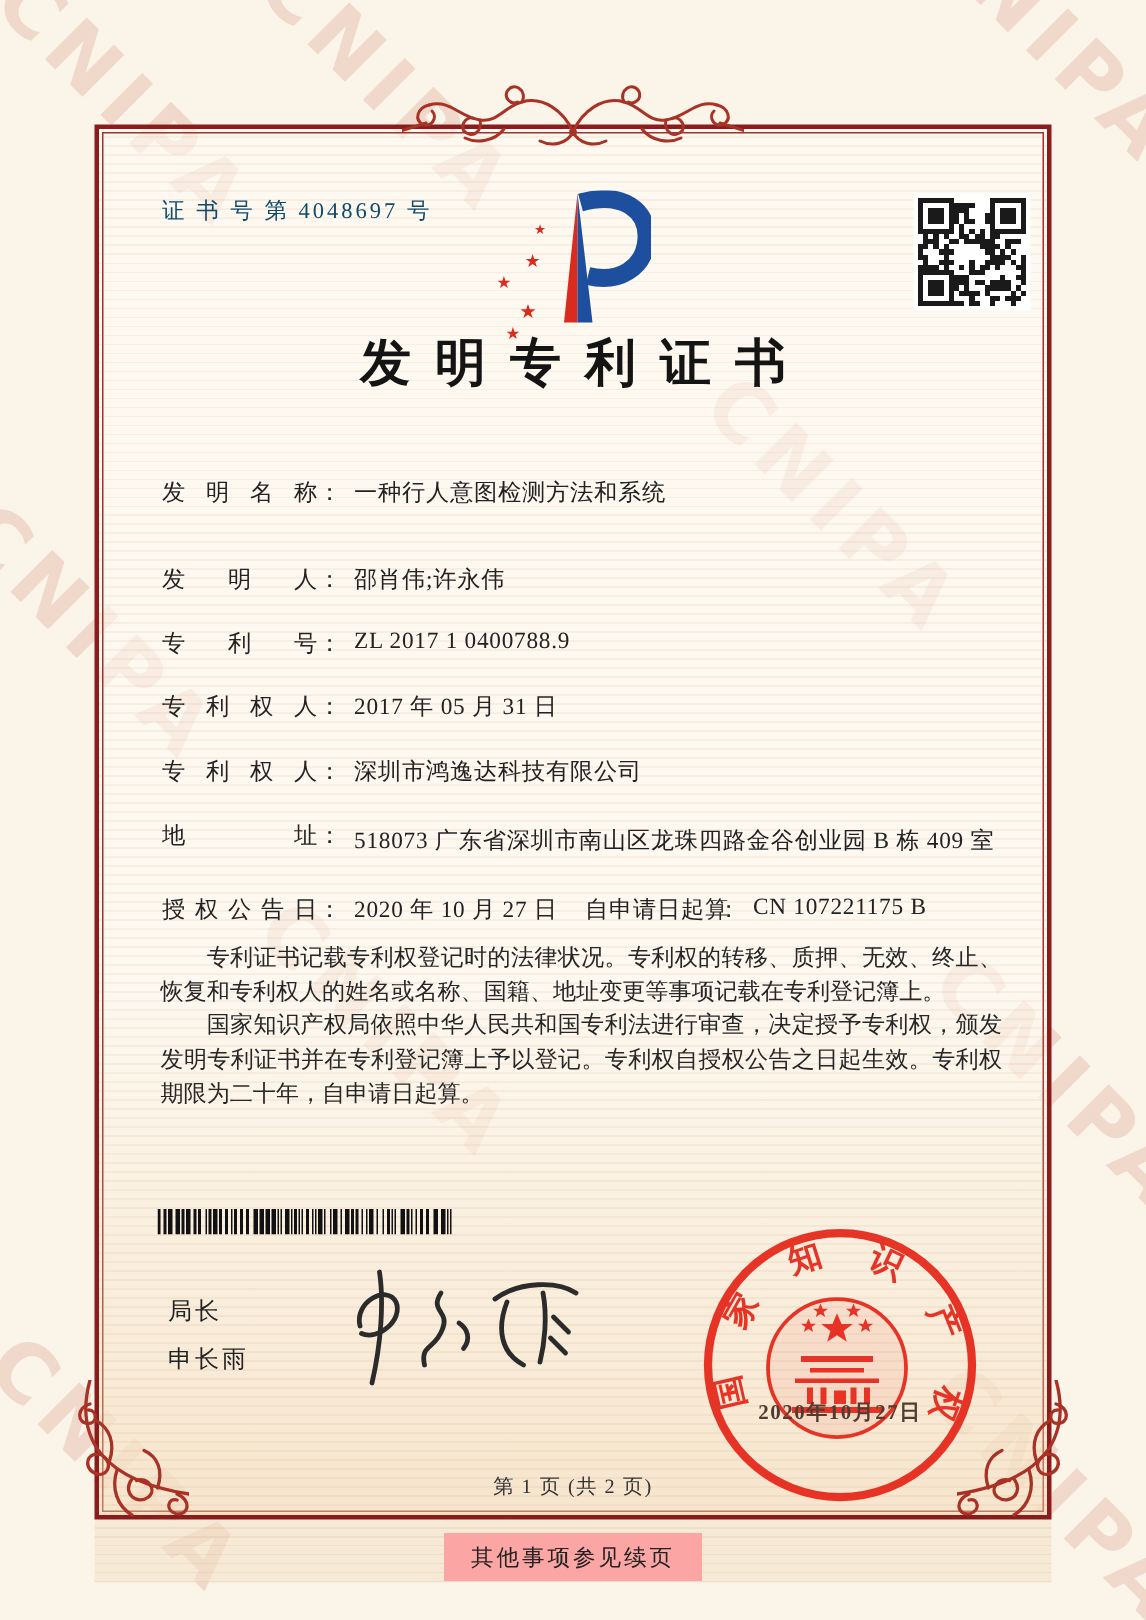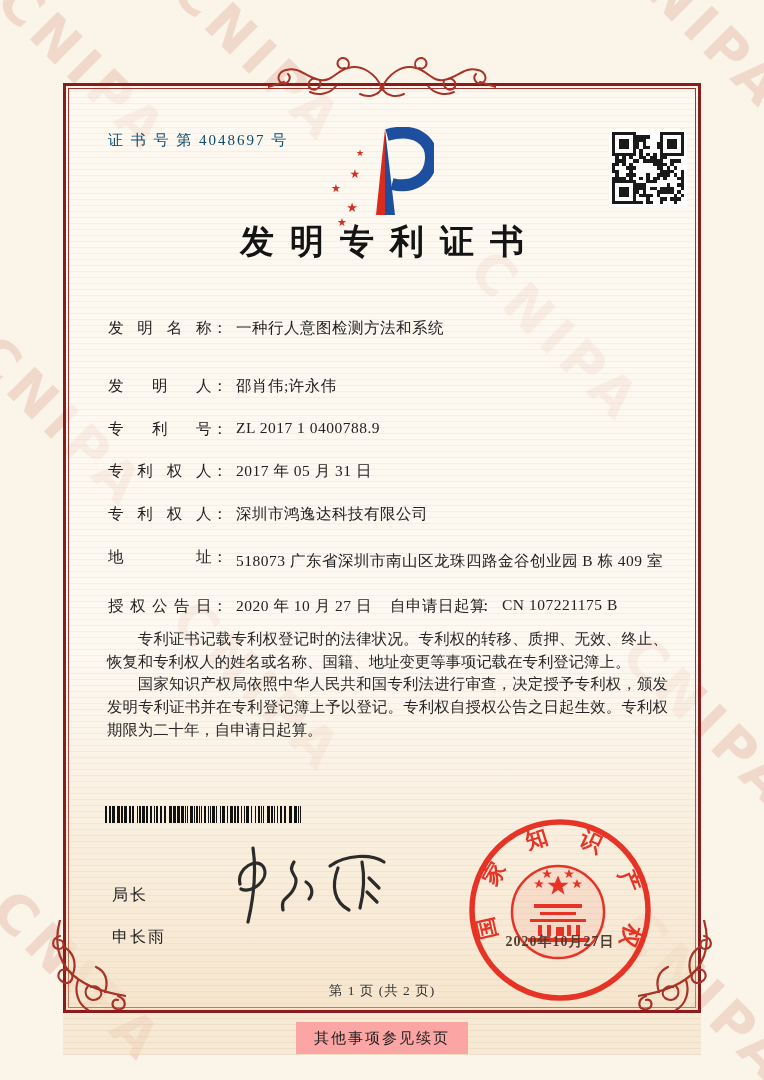--- a/index.html
+++ b/index.html
@@ -52,21 +52,21 @@
 
   .paras{position:absolute;left:107px;top:628px;width:561px;font-size:15.4px;
          line-height:1.47;text-align:justify;color:#262626;}
   .paras p{margin:0;text-indent:2em;}
 
   .barcode{position:absolute;left:105px;top:806px;width:200px;height:17px;}
   .barcode svg{display:block;fill:#111;}
 
   .signer{position:absolute;left:112px;top:864px;font-size:16px;color:#222;
           letter-spacing:2px;}
-  .signer div{margin-bottom:11px;margin-top:21px;}
+  .signer div{margin-bottom:11px;}
   .signature{position:absolute;left:222px;top:842px;width:186px;height:90px;}
 
   .seal{position:absolute;left:468px;top:818px;width:184px;height:184px;z-index:5;
         mix-blend-mode:multiply;opacity:.95;}
 
   .page-num{position:absolute;left:63px;top:982px;width:638px;text-align:center;
             font-size:13.5px;letter-spacing:1px;color:#333;}
 
   .footer-strip{position:absolute;left:296px;top:1022px;width:172px;height:32px;
                 background:#fca5a5;display:flex;align-items:center;justify-content:center;

